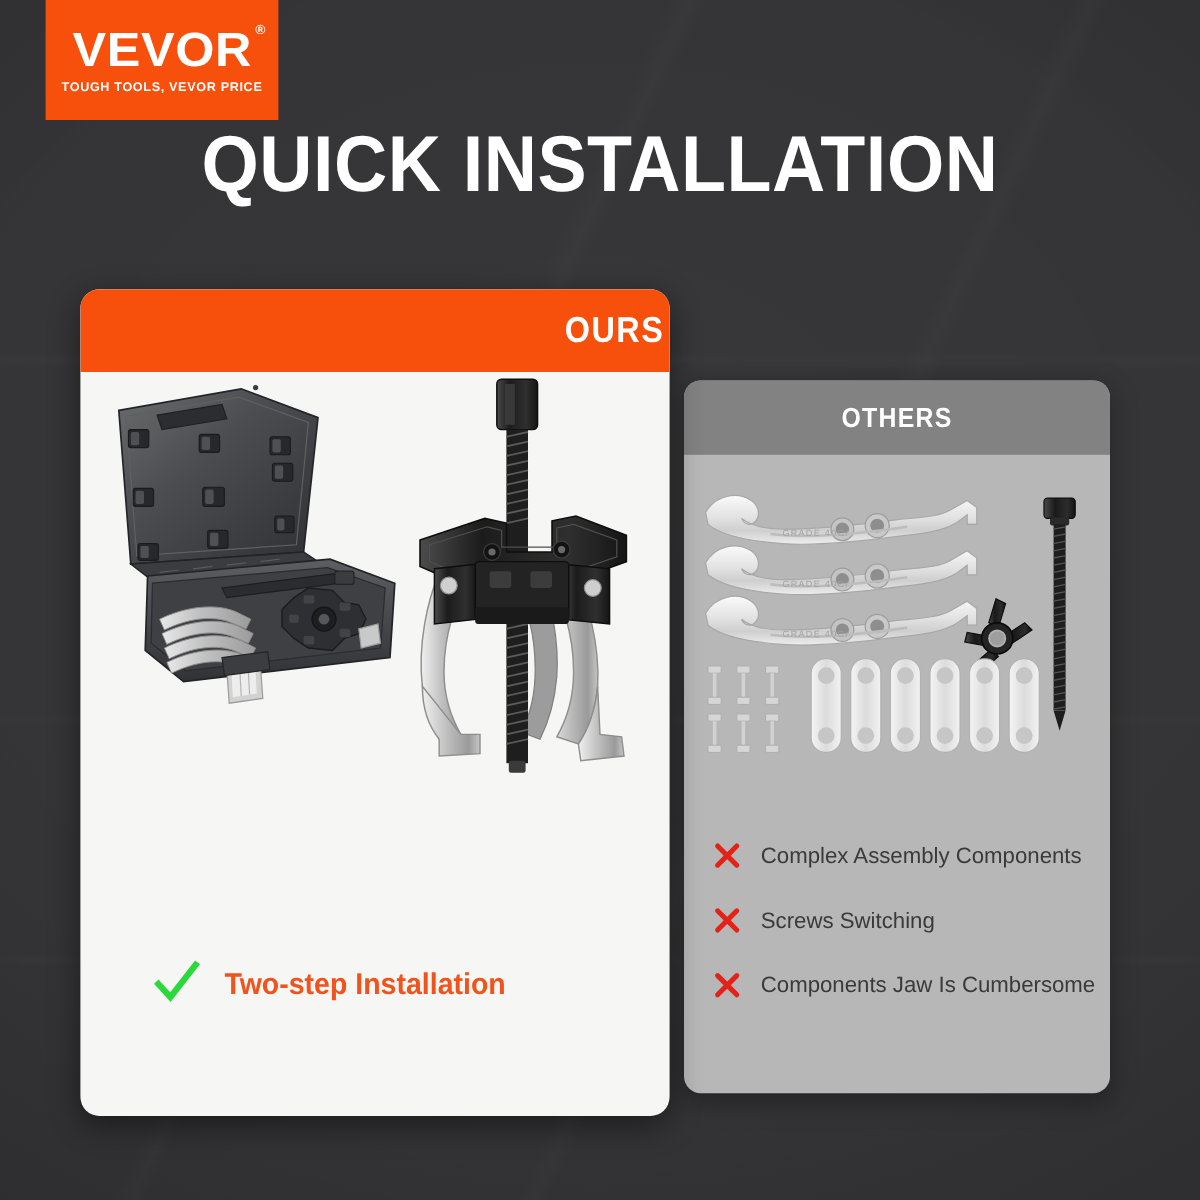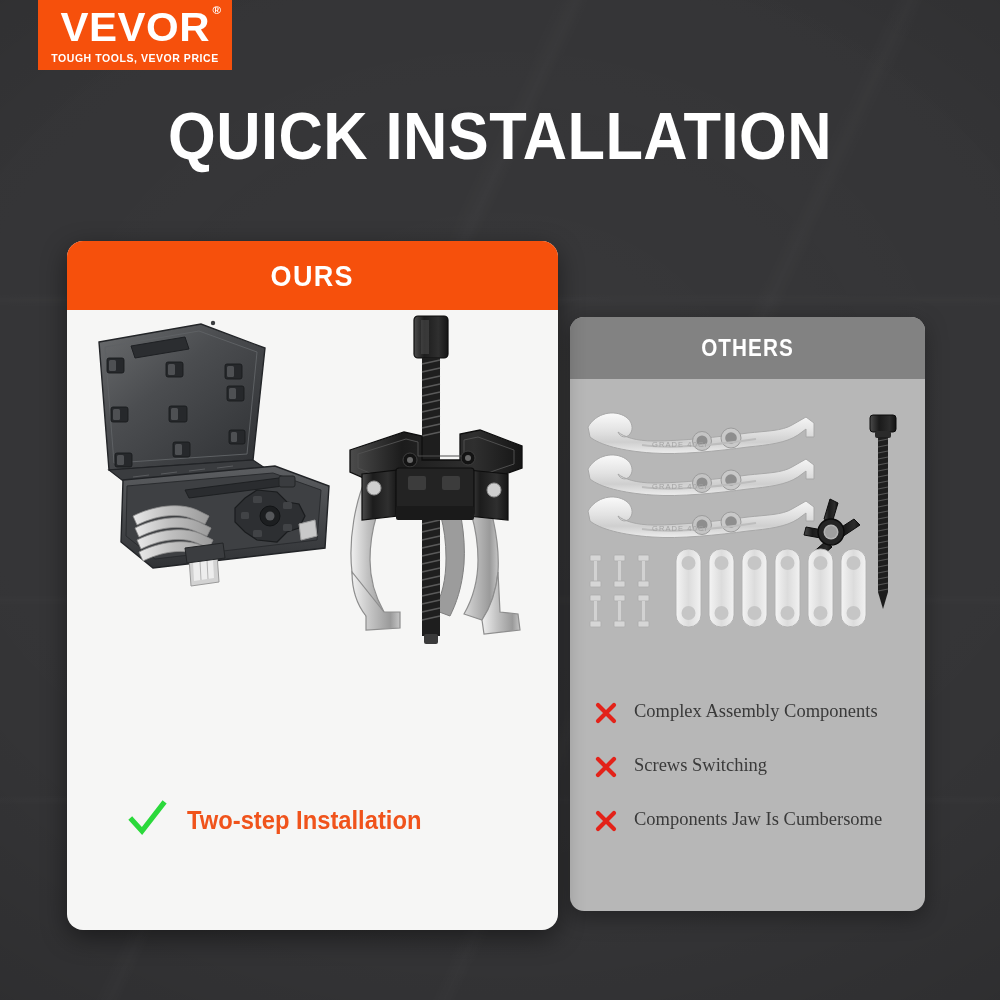--- a/index.html
+++ b/index.html
@@ -19,21 +19,21 @@
       linear-gradient(115deg,rgba(255,255,255,0) 61%,rgba(255,255,255,.030) 62.1%,rgba(255,255,255,0) 63.1%),
       linear-gradient(180deg,rgba(255,255,255,0) 29.4%,rgba(255,255,255,.028) 30%,rgba(255,255,255,0) 30.7%),
       linear-gradient(180deg,rgba(255,255,255,0) 59.4%,rgba(255,255,255,.025) 60%,rgba(255,255,255,0) 60.6%),
       linear-gradient(180deg,rgba(255,255,255,0) 79.4%,rgba(255,255,255,.022) 80%,rgba(255,255,255,0) 80.6%),
       radial-gradient(120% 95% at 50% 40%,rgba(255,255,255,.045) 0%,rgba(0,0,0,0) 62%);
   }
   .bg .vig{position:absolute;inset:0;
     background:radial-gradient(130% 105% at 50% 45%,rgba(0,0,0,0) 45%,rgba(0,0,0,.30) 100%);}
 
   
-  .logo{position:absolute;left:38px;top:0;width:194px;height:70px;background:#F6500C;
+  .logo{position:absolute;left:38px;top:0;width:194px;height:100px;background:#F6500C;
         display:flex;flex-direction:column;align-items:center;justify-content:center;}
   .logo-word{position:relative;color:#fff;font-weight:bold;font-size:40px;letter-spacing:.5px;
         line-height:1;font-family:"Liberation Sans",sans-serif;transform:scaleX(1.05);}
   .logo-reg{position:absolute;top:-2px;right:-11px;font-size:11px;font-weight:bold;}
   .logo-tag{color:#fff;font-size:10.5px;font-weight:bold;letter-spacing:.55px;margin-top:5px;
         font-family:"Liberation Sans",sans-serif;}
 
   
   .headline{position:absolute;left:0;right:0;top:103px;text-align:center;color:#fff;
       font-size:66px;font-weight:bold;letter-spacing:.5px;line-height:1;
@@ -43,32 +43,32 @@
   .card-others{position:absolute;left:570px;top:317px;width:355px;height:594px;
       background:#B7B7B7;border-radius:14px;overflow:hidden;
       box-shadow:0 6px 22px rgba(0,0,0,.35);}
   .others-head{height:62px;background:#828282;display:flex;align-items:center;justify-content:center;}
   .others-head-txt{color:#fff;font-size:23px;font-weight:bold;letter-spacing:1.2px;transform:scaleX(.9);}
   .others-body{position:relative;height:532px;}
 
   .card-ours{position:absolute;left:67px;top:241px;width:491px;height:689px;
       background:#F6F6F5;border-radius:16px;overflow:hidden;
       box-shadow:0 8px 26px rgba(0,0,0,.45);}
-  .ours-head{height:69px;background:#F6500C;display:flex;align-items:center;justify-content:center;}
+  .ours-head{height:69px;background:#F6500C;display:flex;align-items:center;justify-content:flex-end;}
   .ours-head-txt{color:#fff;font-size:30px;font-weight:bold;letter-spacing:1.4px;transform:scaleX(.9);}
   .ours-body{position:relative;height:620px;}
 
   
   .ours-list{position:absolute;left:60px;top:490px;display:flex;flex-direction:column;gap:28px;}
   .ours-row{display:flex;align-items:center;gap:20px;}
   .ours-row .txt{color:#F0531B;font-size:25px;font-weight:bold;letter-spacing:0;transform:scaleX(.95);
       transform-origin:0 50%;white-space:nowrap;}
 
   .others-list{position:absolute;left:24px;top:322px;display:flex;flex-direction:column;gap:30px;}
-  .others-row{display:flex;align-items:flex-start;gap:16px;font-family:Liberation Serif, serif;}
+  .others-row{display:flex;align-items:center;gap:16px;}
   .others-row .txt{color:#3A3A3A;font-size:18.5px;white-space:nowrap;}
 
   
   .case{position:absolute;left:26px;top:10px;width:275px;height:290px;}
   .others-art{position:absolute;inset:0;}
 </style>
 </head>
 <body>
 
 <div class="stage">

